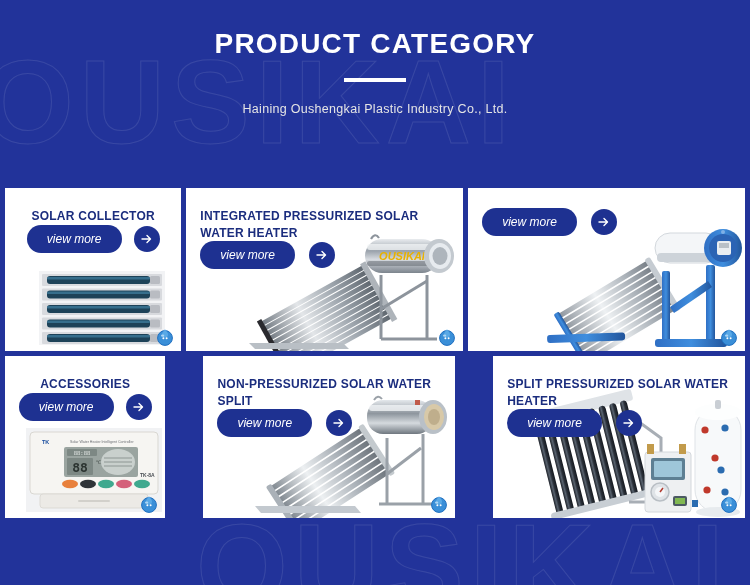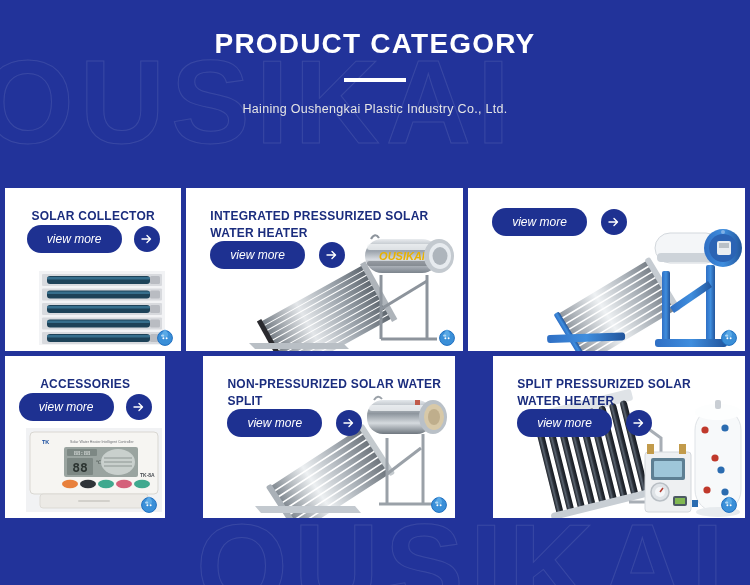--- a/index.html
+++ b/index.html
@@ -72,21 +72,21 @@
     position: relative;
     overflow: hidden;
   }
   .card.narrow { width: 179px; }
   .card.wide   { width: 281px; }
   .row > .card:first-child { margin-left: 5px; }
   .row > .card:last-child  { margin-right: 5px; }
 
   .card-head {
     position: absolute;
-    top: 20px; left: 24px; right: 12px;
+    top: 20px; left: 14px; right: 12px;
     z-index: 3;
   }
   .card.narrow .card-head { text-align: center; left: 8px; right: 8px; }
 
   .card-title {
     color: #1b2d7e;
     font-size: 12px;
     font-weight: 700;
     line-height: 1.38;
     letter-spacing: .25px;

